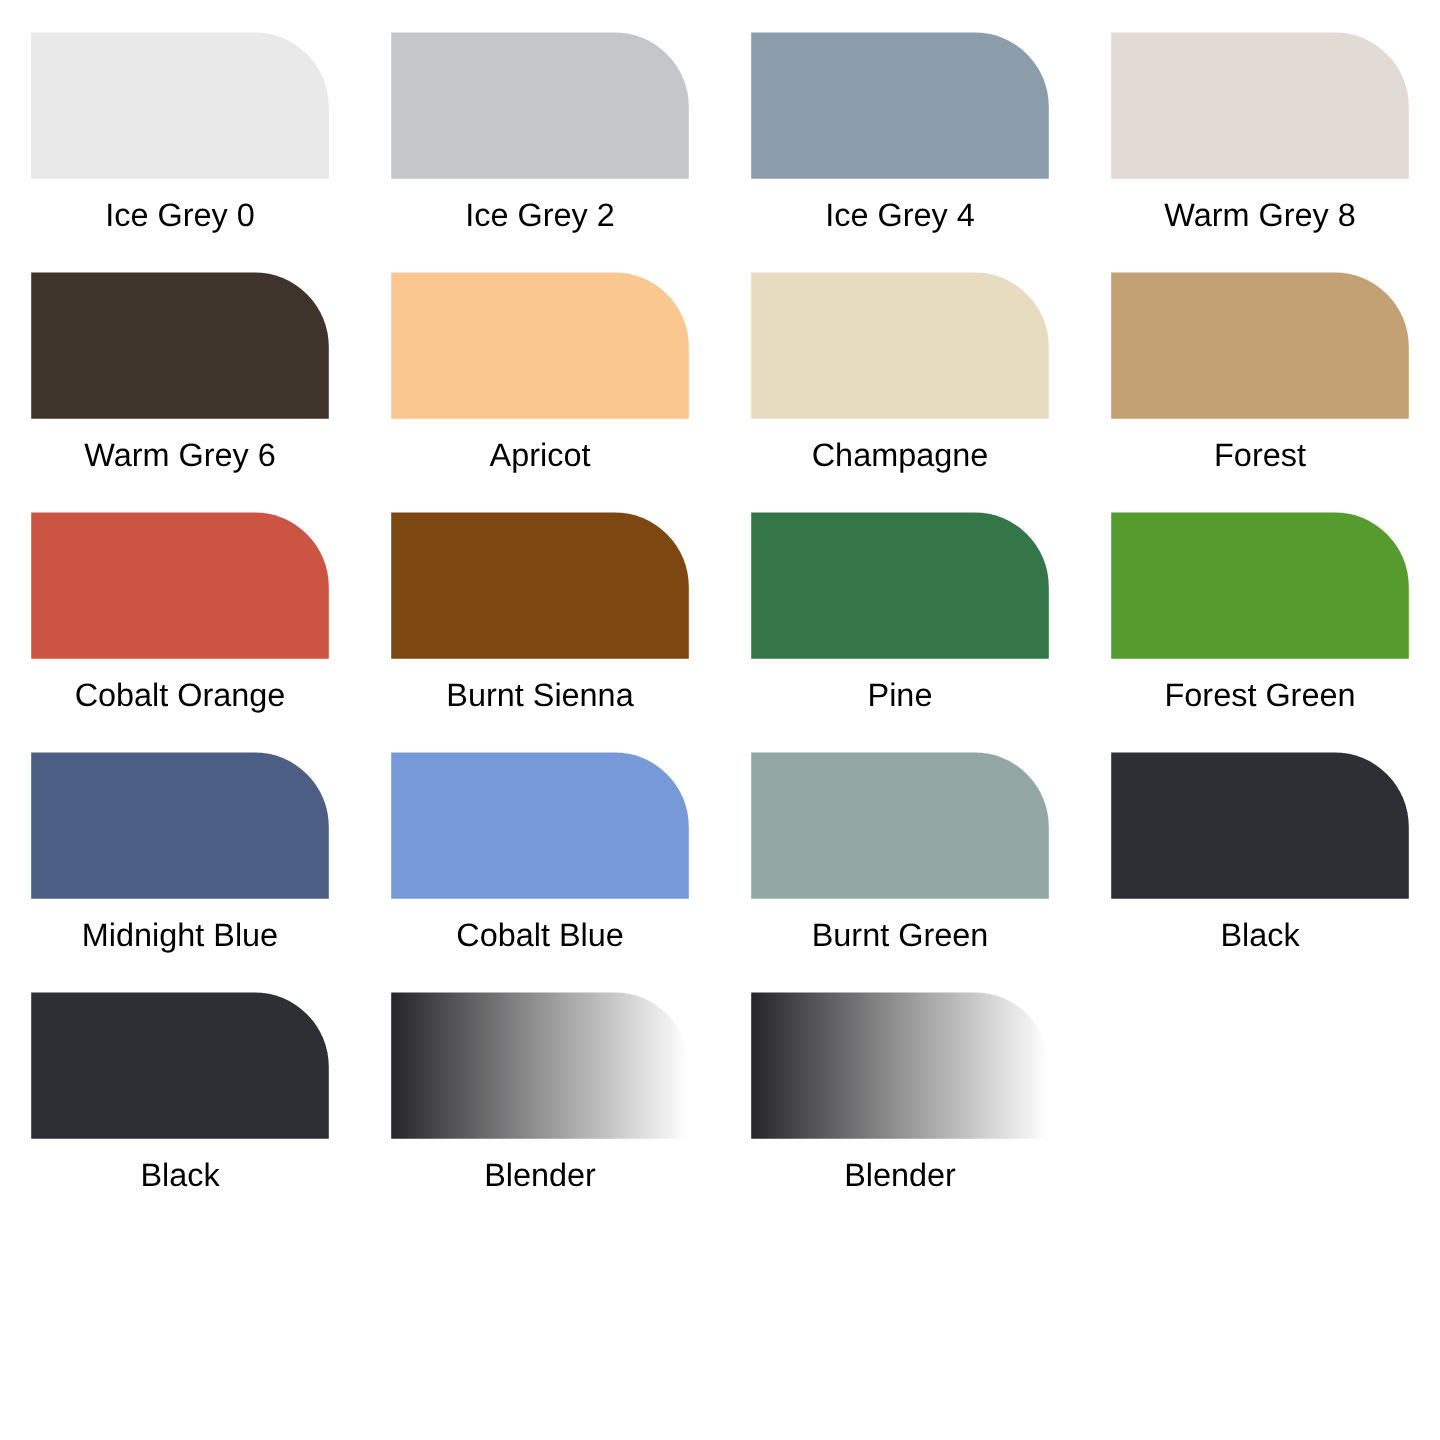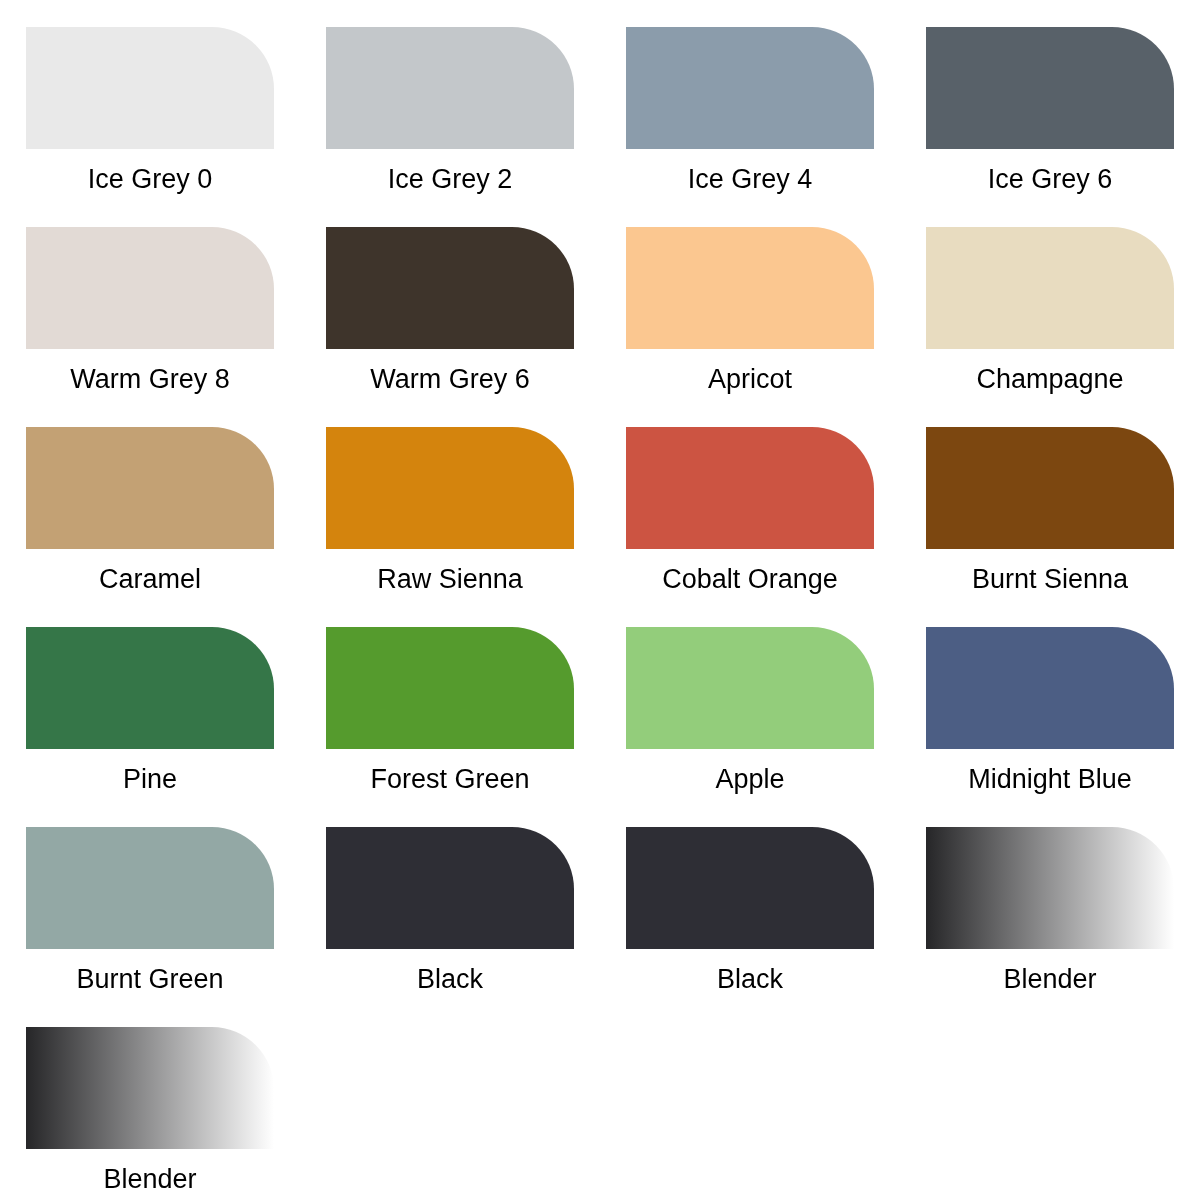--- a/index.html
+++ b/index.html
@@ -63,70 +63,62 @@
     </div>
     <div class="swatch-cell">
       <div class="swatch-chip" style="background: rgb(195, 199, 202);"></div>
       <div class="swatch-label">Ice Grey 2</div>
     </div>
     <div class="swatch-cell">
       <div class="swatch-chip" style="background: rgb(139, 156, 171);"></div>
       <div class="swatch-label">Ice Grey 4</div>
     </div>
     <div class="swatch-cell">
-      <div class="swatch-chip" style="background: rgb(88, 97, 105);"></div>
-      <div class="swatch-label">Ice Grey 6</div>
-    </div>
-    <div class="swatch-cell">
       <div class="swatch-chip" style="background: rgb(226, 218, 213);"></div>
       <div class="swatch-label">Warm Grey 8</div>
     </div>
     <div class="swatch-cell">
       <div class="swatch-chip" style="background: rgb(62, 52, 43);"></div>
       <div class="swatch-label">Warm Grey 6</div>
     </div>
     <div class="swatch-cell">
       <div class="swatch-chip" style="background: rgb(251, 199, 144);"></div>
       <div class="swatch-label">Apricot</div>
     </div>
     <div class="swatch-cell">
       <div class="swatch-chip" style="background: rgb(232, 220, 192);"></div>
       <div class="swatch-label">Champagne</div>
     </div>
     <div class="swatch-cell">
       <div class="swatch-chip" style="background: rgb(195, 161, 116);"></div>
-      <div class="swatch-label">Caramel</div>
-    </div>
-    <div class="swatch-cell">
-      <div class="swatch-chip" style="background: rgb(212, 132, 13);"></div>
-      <div class="swatch-label">Raw Sienna</div>
+      <div class="swatch-label">Forest</div>
     </div>
     <div class="swatch-cell">
       <div class="swatch-chip" style="background: rgb(204, 84, 66);"></div>
       <div class="swatch-label">Cobalt Orange</div>
     </div>
     <div class="swatch-cell">
       <div class="swatch-chip" style="background: rgb(124, 71, 16);"></div>
       <div class="swatch-label">Burnt Sienna</div>
     </div>
     <div class="swatch-cell">
       <div class="swatch-chip" style="background: rgb(53, 118, 72);"></div>
       <div class="swatch-label">Pine</div>
     </div>
     <div class="swatch-cell">
       <div class="swatch-chip" style="background: rgb(85, 155, 45);"></div>
       <div class="swatch-label">Forest Green</div>
     </div>
     <div class="swatch-cell">
-      <div class="swatch-chip" style="background: rgb(147, 205, 123);"></div>
-      <div class="swatch-label">Apple</div>
+      <div class="swatch-chip" style="background: rgb(76, 94, 132);"></div>
+      <div class="swatch-label">Midnight Blue</div>
     </div>
     <div class="swatch-cell">
-      <div class="swatch-chip" style="background: rgb(76, 94, 132);"></div>
-      <div class="swatch-label">Midnight Blue</div>
+      <div class="swatch-chip" style="background: rgb(120, 153, 216);"></div>
+      <div class="swatch-label">Cobalt Blue</div>
     </div>
     <div class="swatch-cell">
       <div class="swatch-chip" style="background: rgb(147, 168, 165);"></div>
       <div class="swatch-label">Burnt Green</div>
     </div>
     <div class="swatch-cell">
       <div class="swatch-chip" style="background: rgb(46, 46, 53);"></div>
       <div class="swatch-label">Black</div>
     </div>
     <div class="swatch-cell">

